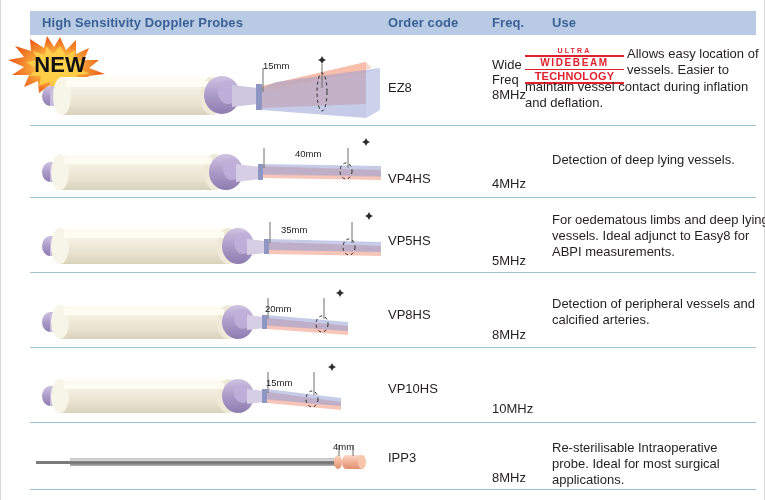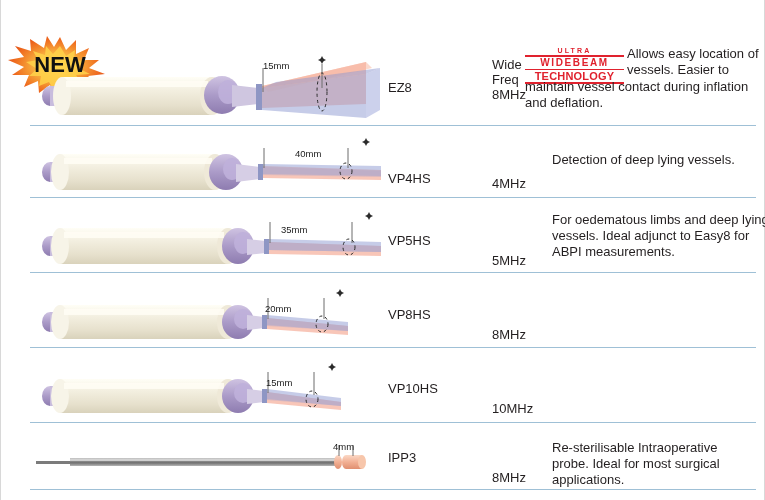--- a/index.html
+++ b/index.html
@@ -66,20 +66,28 @@
   }
 </style>
 </head>
 <body>
 
 <div class="page">
 
   <div class="edge-left"></div>
   <div class="edge-right"></div>
 
+  <div class="hdr">
+    <div class="hdr-inner">
+      <div class="hdr-txt h-title">High Sensitivity Doppler Probes</div>
+      <div class="hdr-txt h-order">Order code</div>
+      <div class="hdr-txt h-freq">Freq.</div>
+      <div class="hdr-txt h-use">Use</div>
+    </div>
+  </div>
 
   <div class="newbadge">
     <svg width="108" height="60" viewBox="0 0 108 60">
       <defs>
         <radialGradient id="burst" cx="50%" cy="50%" r="55%">
           <stop offset="0%" stop-color="#ffe066"></stop>
           <stop offset="45%" stop-color="#f7a93b"></stop>
           <stop offset="80%" stop-color="#ef6b1f"></stop>
           <stop offset="100%" stop-color="#e24b10"></stop>
         </radialGradient>
@@ -247,20 +255,21 @@
       <g fill="#2b2b2b">
         <polygon points="304,1 306,5 304,9 302,5"></polygon>
         <polygon points="300,5 304,3 308,5 304,7"></polygon>
       </g>
     </svg>
   </div>
   <div class="dimlabel" style="left:265px;top:303px;">20mm</div>
 
   <div class="cell code" style="top:308px;">VP8HS</div>
   <div class="cell freq" style="top:308px;">8MHz</div>
+  <div class="cell use" style="top:296px;">Detection of peripheral vessels and calcified arteries.</div>
 
   <div class="rowline" style="top:347px;"></div>
 
   <div class="probe" style="left:36px;top:362px;">
     <svg width="350" height="60" viewBox="0 0 350 60">
       <ellipse cx="14" cy="34" rx="8" ry="10" fill="url(#collarG)"></ellipse>
       <rect x="14" y="24" width="10" height="20" fill="#c8bcdd"></rect>
       <rect x="24" y="17" width="168" height="34" fill="url(#bodyG)"></rect>
       <ellipse cx="24" cy="34" rx="9" ry="17" fill="#f7f4e8"></ellipse>
       <ellipse cx="192" cy="34" rx="11" ry="17" fill="#efe9d8"></ellipse>

